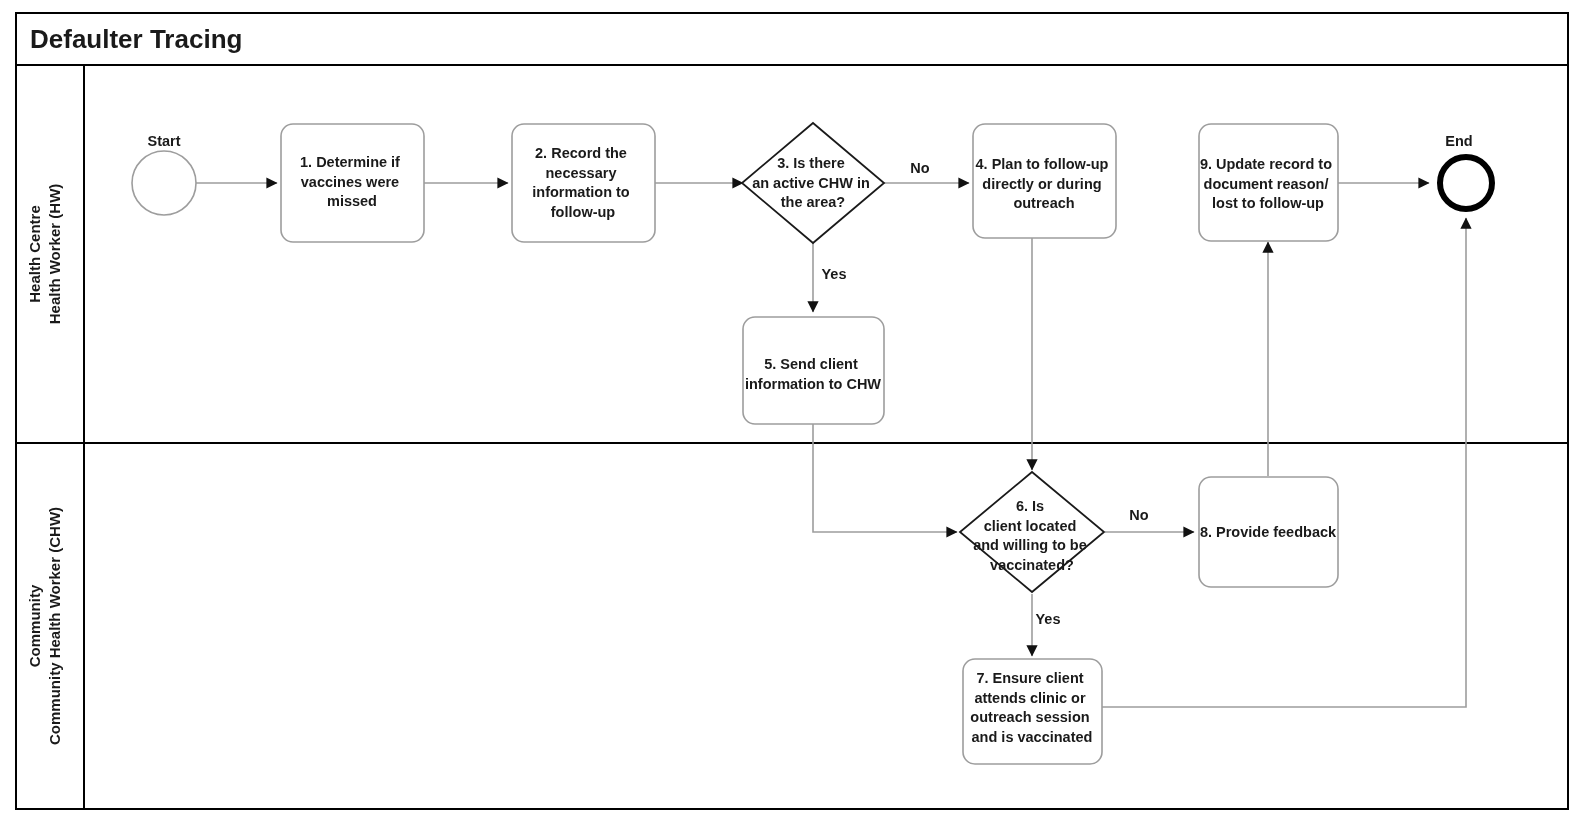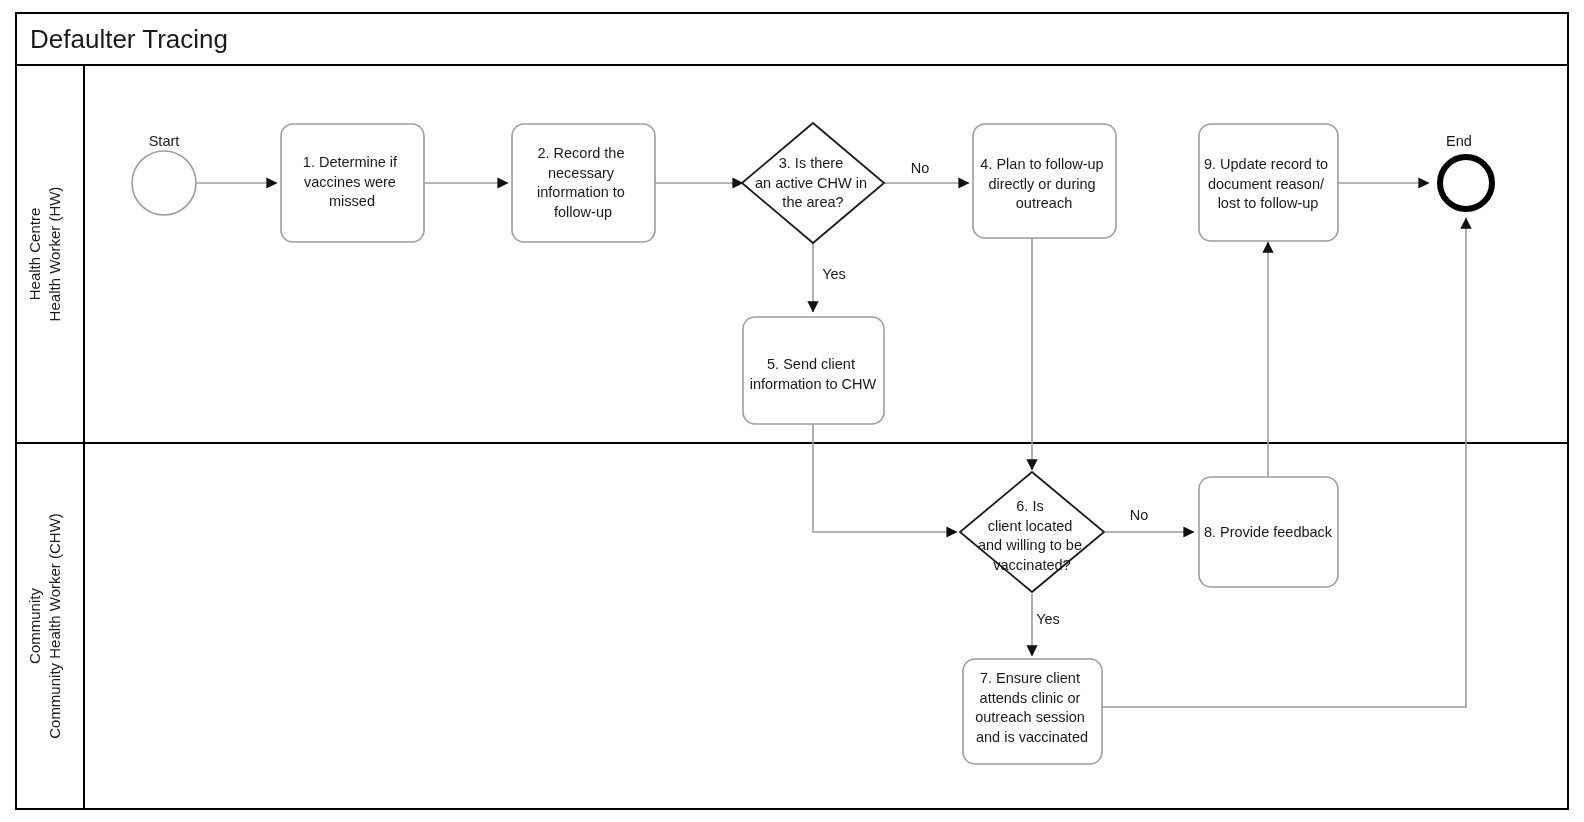--- a/index.html
+++ b/index.html
@@ -10,20 +10,21 @@
   body {
     width: 1584px;
     height: 822px;
     font-family: "Liberation Sans", sans-serif;
     overflow: hidden;
   }
   #diagram-root {
     position: relative;
     width: 1584px;
     height: 822px;
+    font-weight: bold;
   }
   svg.diagram {
     display: block;
     width: 1584px;
     height: 822px;
   }
   .pool-frame, .lane-divider, .title-divider, .lane-label-divider {
     fill: none;
     stroke: #000000;
     stroke-width: 2;

